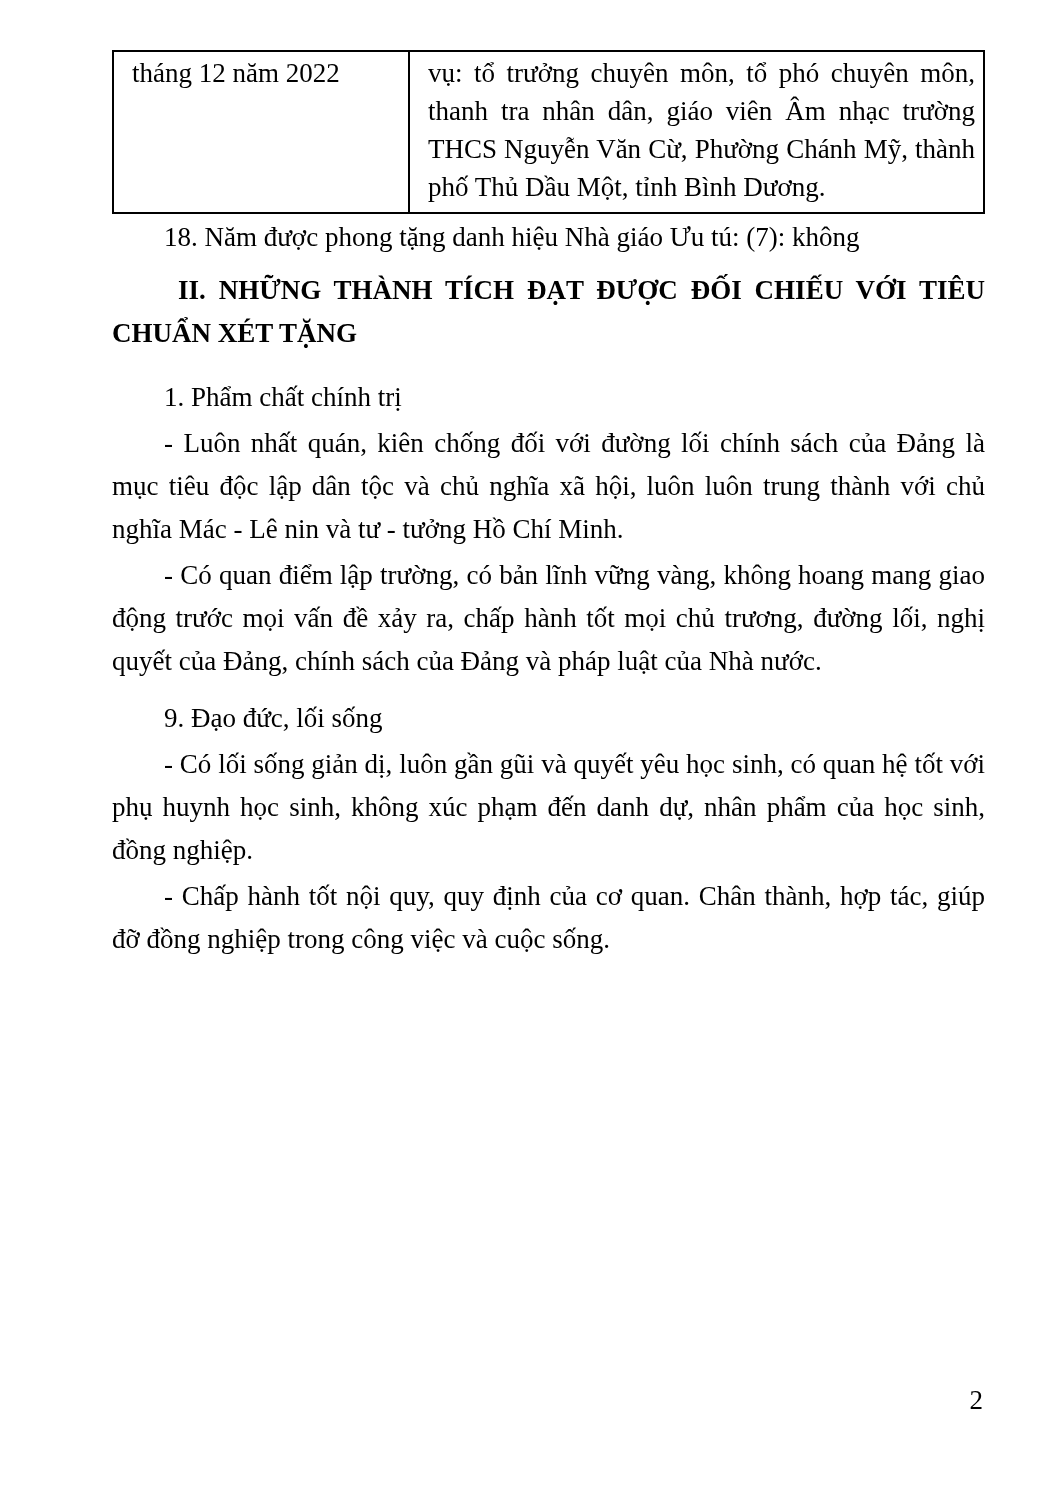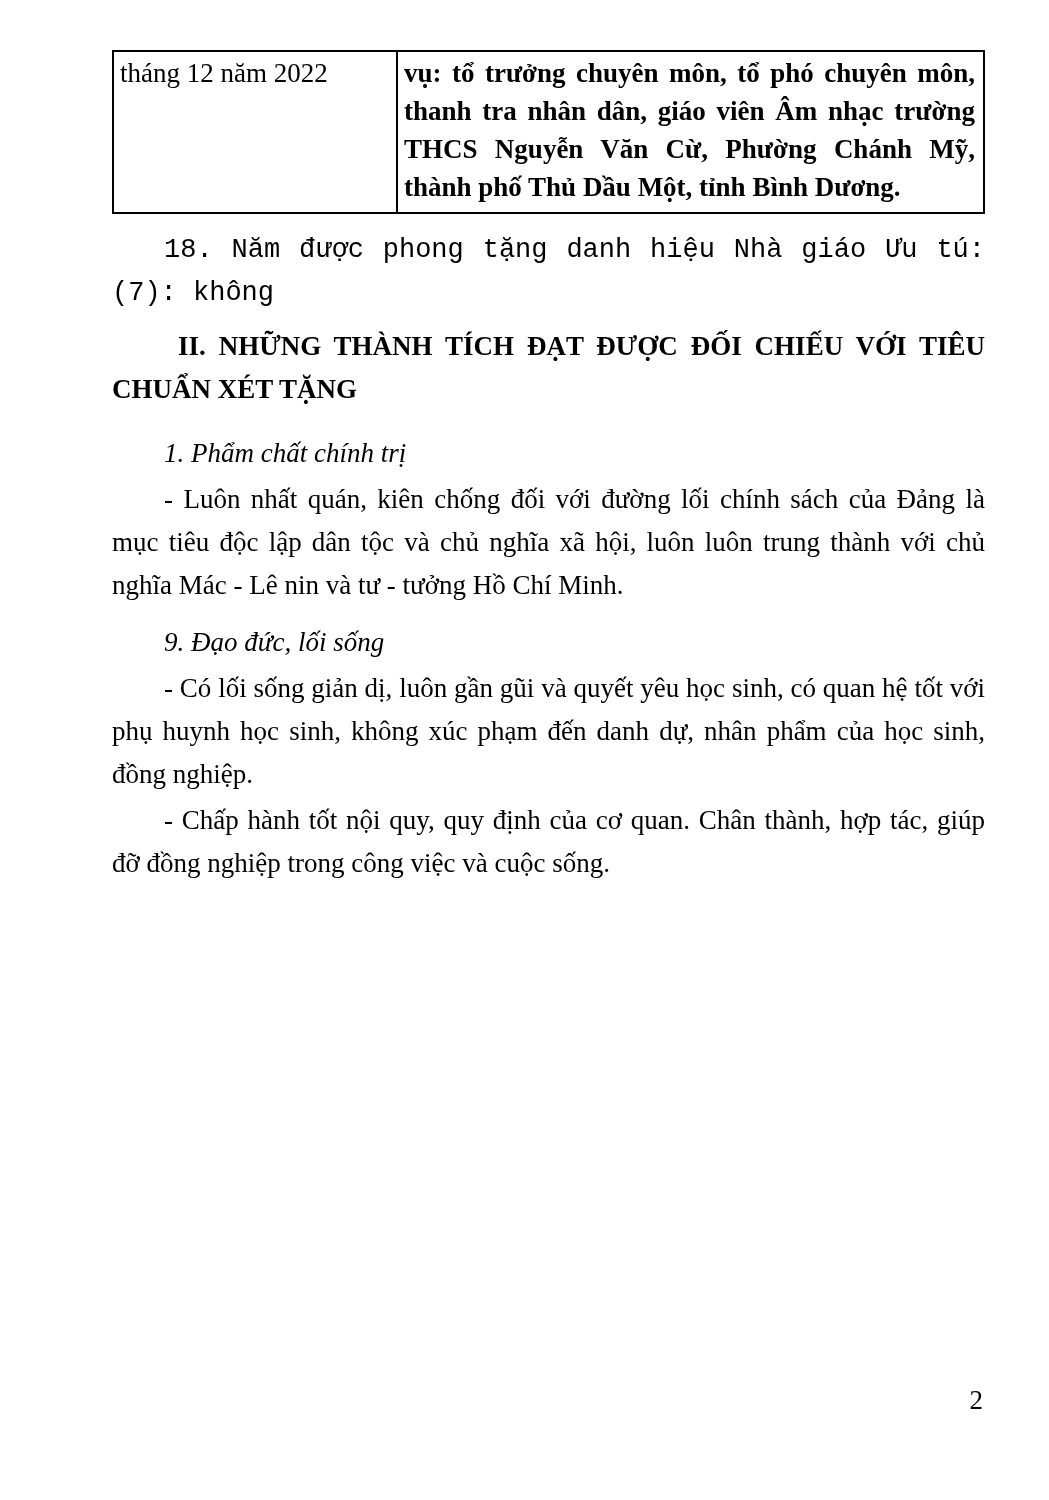--- a/index.html
+++ b/index.html
@@ -22,40 +22,40 @@
   table.doc-table {
     border-collapse: collapse;
     table-layout: fixed;
     width: 873px;
     font-size: 27px;
     line-height: 38px;
   }
   table.doc-table td {
     border: 2px solid #000000;
     vertical-align: top;
-    padding: 2px 8px 6px 6px;
+    padding: 2px 8px 6px 18px;
   }
   td.cell-left  { width: 268px; }
-  td.cell-right { text-align: justify; font-weight: bold; }
+  td.cell-right { text-align: justify; }
   
   .para {
     font-size: 27px;
     line-height: 43px;
     text-align: justify;
     text-indent: 52px;
     margin: 3px 0;
   }
-  .para.first-after-table { margin-top: 15px; font-family: Liberation Mono, monospace; }
+  .para.first-after-table { margin-top: 2px; }
   .para.heading {
     font-weight: bold;
     text-indent: 66px;
     margin-top: 10px;
     margin-bottom: 21px;
   }
-  .para.section { margin-top: 14px; font-style: italic; }
+  .para.section { margin-top: 14px; }
   
   .page-number {
     position: absolute;
     top: 1385px;
     right: 66px;
     font-size: 27px;
     line-height: 30px;
   }
 </style>
 </head>
@@ -73,20 +73,21 @@
     </table>
 
   <p class="para first-after-table">18. Năm được phong tặng danh hiệu Nhà giáo Ưu tú: (7): không</p>
 
   <p class="para heading">II. NHỮNG THÀNH TÍCH ĐẠT ĐƯỢC ĐỐI CHIẾU VỚI TIÊU CHUẨN XÉT TẶNG</p>
 
   <p class="para section">1. Phẩm chất chính trị</p>
 
   <p class="para">- Luôn nhất quán, kiên chống đối với đường lối chính sách của Đảng là mục tiêu độc lập dân tộc và chủ nghĩa xã hội, luôn luôn trung thành với chủ nghĩa Mác - Lê nin và tư - tưởng Hồ Chí Minh.</p>
 
+  <p class="para">- Có quan điểm lập trường, có bản lĩnh vững vàng, không hoang mang giao động trước mọi vấn đề xảy ra, chấp hành tốt mọi chủ trương, đường lối, nghị quyết của Đảng, chính sách của Đảng và pháp luật của Nhà nước.</p>
 
 
 
   <p class="para section">9. Đạo đức, lối sống</p>
 
 
 
   <p class="para">- Có lối sống giản dị, luôn gần gũi và quyết yêu học sinh, có quan hệ tốt với phụ huynh học sinh, không xúc phạm đến danh dự, nhân phẩm của học sinh, đồng nghiệp.</p>
 
   <p class="para">- Chấp hành tốt nội quy, quy định của cơ quan. Chân thành, hợp tác, giúp đỡ đồng nghiệp trong công việc và cuộc sống.</p>

